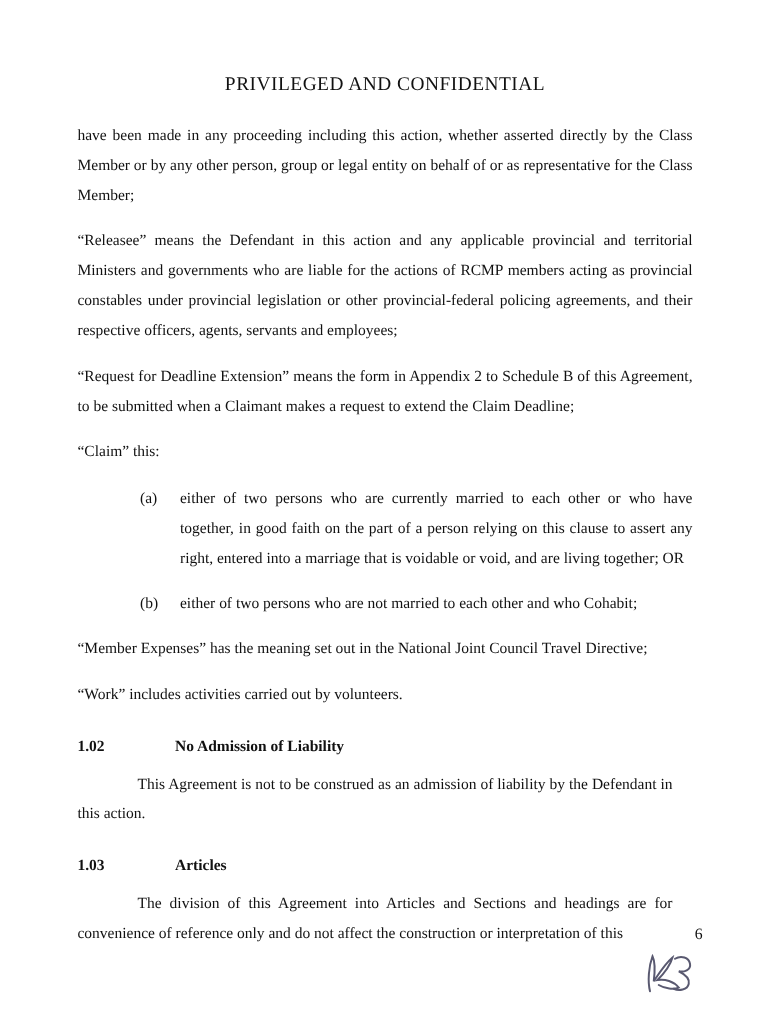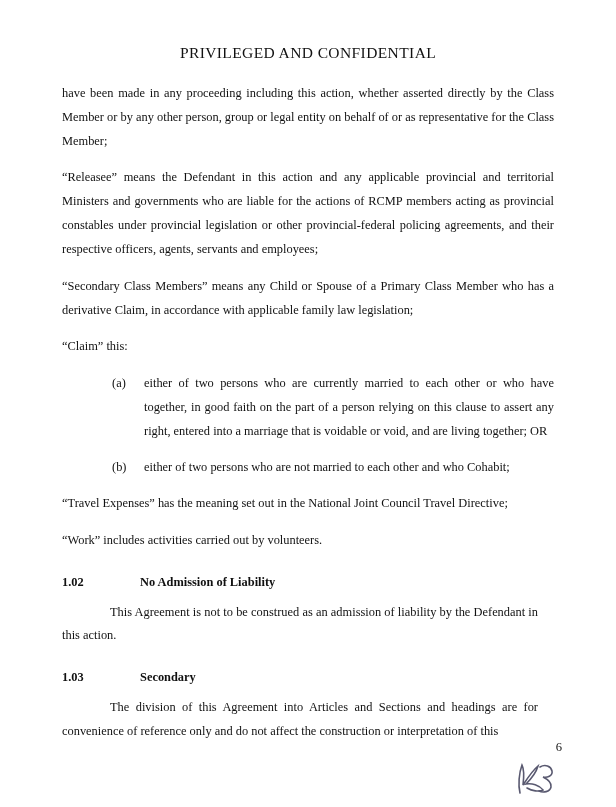--- a/index.html
+++ b/index.html
@@ -13,21 +13,21 @@
     font-family: "Liberation Serif", serif;
     color: #111111;
     position: relative;
     overflow: hidden;
   }
   .page {
     position: relative;
     width: 616px;
     height: 807px;
     box-sizing: border-box;
-    padding: 44px 62px 30px 62px;
+    padding: 59px 62px 30px 62px;
   }
   .doc-header {
     text-align: center;
     font-size: 15.5px;
     letter-spacing: 0.4px;
     margin: 0 0 20px 0;
     font-weight: normal;
   }
   p.para {
     font-size: 12.4px;
@@ -105,50 +105,50 @@
 <body>
 
 <div class="page">
 
   <div class="doc-header">PRIVILEGED AND CONFIDENTIAL</div>
 
   <p class="para cont"><span>have been made in any proceeding including this action, whether asserted directly by the Class Member or by any other person, group or legal entity on behalf of or as representative for the Class Member;</span></p>
 
   <p class="para"><span class="bold">“Releasee”</span><span> means the Defendant in this action and any applicable provincial and territorial Ministers and governments who are liable for the actions of RCMP members acting as provincial constables under provincial legislation or other provincial-federal policing agreements, and their respective officers, agents, servants and employees;</span></p>
 
+  <p class="para"><span class="bold">“Request for Deadline Extension”</span><span> means the form in Appendix 2 to Schedule B of this Agreement, to be submitted when a Claimant makes a request to extend the Claim Deadline;</span></p>
 
-  <p class="para"><span class="bold">“Secondary Class Members”</span><span> means any Child or Spouse of a Primary Class Member who has a derivative Claim, in accordance with applicable family law legislation;</span></p>
 
 
   <p class="para"><span class="bold">“Claim”</span><span> this:</span></p>
 
   <div class="indent-list">
     <div class="list-item">
       <span class="marker">(a)</span>
       <span class="item-text">either of two persons who are currently married to each other or who have together, in good faith on the part of a person relying on this clause to assert any right, entered into a marriage that is voidable or void, and are living together; OR</span>
     </div>
     <div class="list-item">
       <span class="marker">(b)</span>
       <span class="item-text">either of two persons who are not married to each other and who Cohabit;</span>
     </div>
   </div>
 
-  <p class="para"><span class="bold">“Travel Expenses”</span><span> has the meaning set out in the National Joint Council Travel Directive;</span></p>
+  <p class="para"><span class="bold">“Member Expenses”</span><span> has the meaning set out in the National Joint Council Travel Directive;</span></p>
 
   <p class="para"><span class="bold">“Work”</span><span> includes activities carried out by volunteers.</span></p>
 
   <div class="section-head">
     <span class="num">1.02</span>
     <span class="title">No Admission of Liability</span>
   </div>
   <p class="body-indent">This Agreement is not to be construed as an admission of liability by the Defendant in this action.</p>
 
   <div class="section-head">
     <span class="num">1.03</span>
-    <span class="title">Secondary</span>
+    <span class="title">Articles</span>
   </div>
   <p class="body-indent">The division of this Agreement into Articles and Sections and headings are for convenience of reference only and do not affect the construction or interpretation of this</p>
 
   <div class="page-number">6</div>
 
   <div class="signature-mark">
     <svg width="46" height="40" viewBox="0 0 46 40" fill="none" xmlns="http://www.w3.org/2000/svg">
       <path d="M8 34 C6 26 7 14 10 6 C12 10 12 18 11 26 C15 20 20 12 26 7 C24 14 19 20 14 25 C20 24 27 26 31 31 C27 33 20 32 15 29" stroke="#1a1a3a" stroke-width="1.6" stroke-linecap="round" fill="none"></path>
       <path d="M28 8 C33 5 39 7 40 12 C41 17 35 19 31 18 C35 20 40 23 39 28 C38 33 31 34 27 32" stroke="#1a1a3a" stroke-width="1.6" stroke-linecap="round" fill="none"></path>
     </svg>

